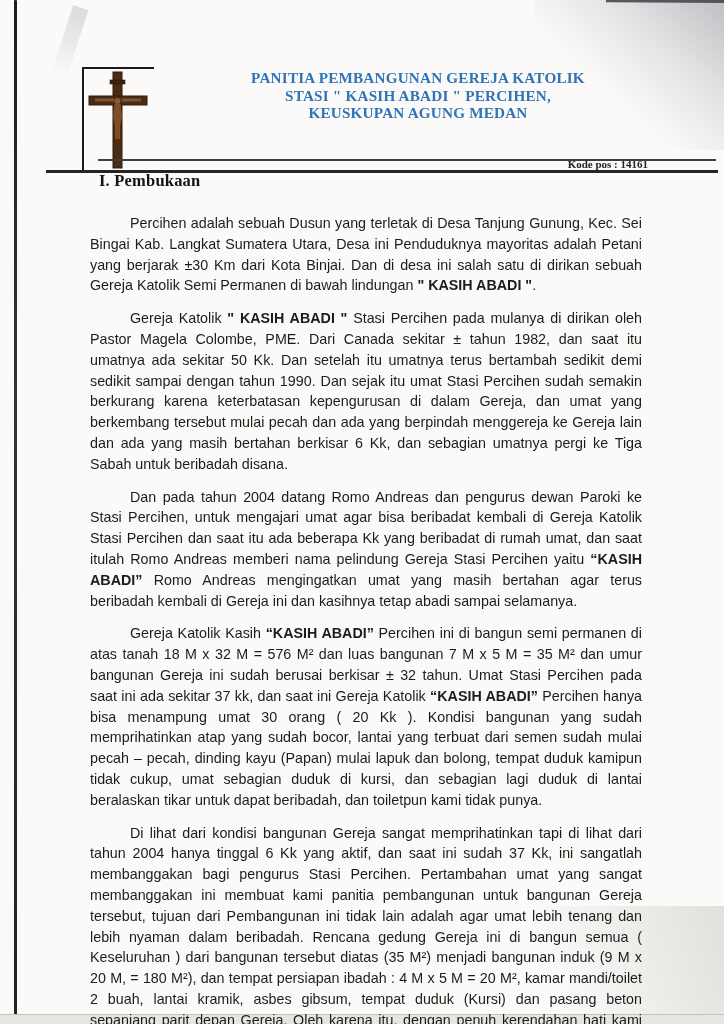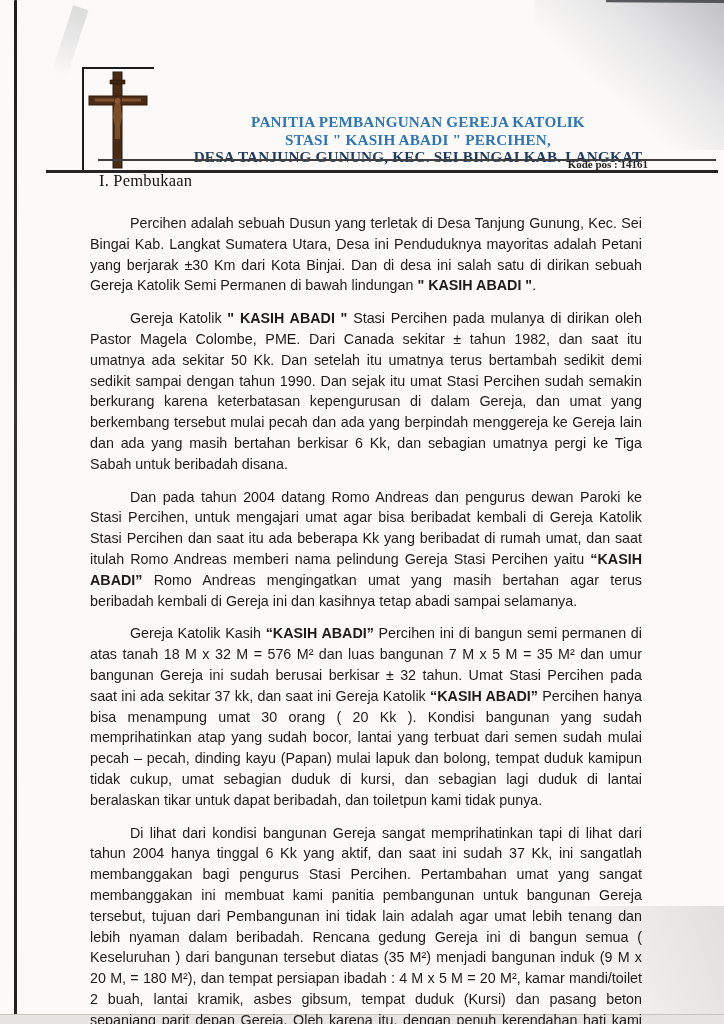--- a/index.html
+++ b/index.html
@@ -33,21 +33,21 @@
     font-family:"Liberation Serif","DejaVu Serif",serif;font-weight:bold;
     font-size:15.2px;line-height:17.6px;letter-spacing:.2px;}
   .rule-thin{position:absolute;left:98px;right:8px;top:159px;height:2px;background:#3f3e3c;}
   .kodepos{position:absolute;right:76px;top:158px;
     font-family:"Liberation Serif","DejaVu Serif",serif;font-weight:bold;
     font-size:11px;color:#222;}
   .rule-thick{position:absolute;left:46px;right:6px;top:170px;height:2.6px;background:#262523;}
   
   .section-heading{position:absolute;left:99px;top:171px;margin:0;
     font-family:"Liberation Serif","DejaVu Serif",serif;
-    font-size:16.5px;font-weight:normal;color:#141414;letter-spacing:.2px;}
+    font-size:16.5px;font-weight:bold;color:#141414;letter-spacing:.2px;}
   .body-text{position:absolute;left:78px;top:201px;width:576px;
     font-size:14.3px;line-height:20.8px;color:#1d1c1a;
     text-align:justify;}
   .body-text p{margin:12px;text-indent:40px;}
   .body-text .b{font-weight:bold;}
 </style>
 </head>
 <body>
 
 <div class="page">
@@ -67,23 +67,23 @@
         <rect x="2" y="26" width="58" height="9" fill="#4a2c15" stroke="#2e1a0a" stroke-width="1"></rect>
         <circle cx="30.5" cy="31" r="3" fill="#8a5a33"></circle>
         <path d="M27.5 34 h6 l1.5 13 -2 9 h-5 l-2 -9 z" fill="#7d4e28"></path>
         <rect x="8" y="28.5" width="19" height="3" fill="#8a5a33" opacity="0.85"></rect>
         <rect x="35" y="28.5" width="19" height="3" fill="#8a5a33" opacity="0.85"></rect>
         <rect x="28" y="56" width="5" height="13" fill="#7d4e28"></rect>
       </svg>
     </div>
 
     <div class="letterhead-lines" id="letterhead-lines">
-        <div style="color: rgb(46, 116, 182); margin-top: 44px;">PANITIA PEMBANGUNAN GEREJA KATOLIK</div>
+        <div style="color: rgb(46, 116, 182);">PANITIA PEMBANGUNAN GEREJA KATOLIK</div>
         <div style="color: rgb(46, 116, 182);">STASI " KASIH ABADI " PERCIHEN,</div>
-        <div style="color: rgb(31, 58, 95);">DESA TANJUNG GUNUNG, KEC. SEI BINGAI KAB. LANGKAT</div>
+        <div style="color: rgb(46, 116, 182);">KEUSKUPAN AGUNG MEDAN</div>
       </div>
 
     <div class="rule-thin"></div>
     <div class="kodepos">Kode pos : 14161</div>
     <div class="rule-thick"></div>
   </header>
 
   <h1 class="section-heading">I. Pembukaan</h1>
 
   <main class="body-text" id="paragraphs">

